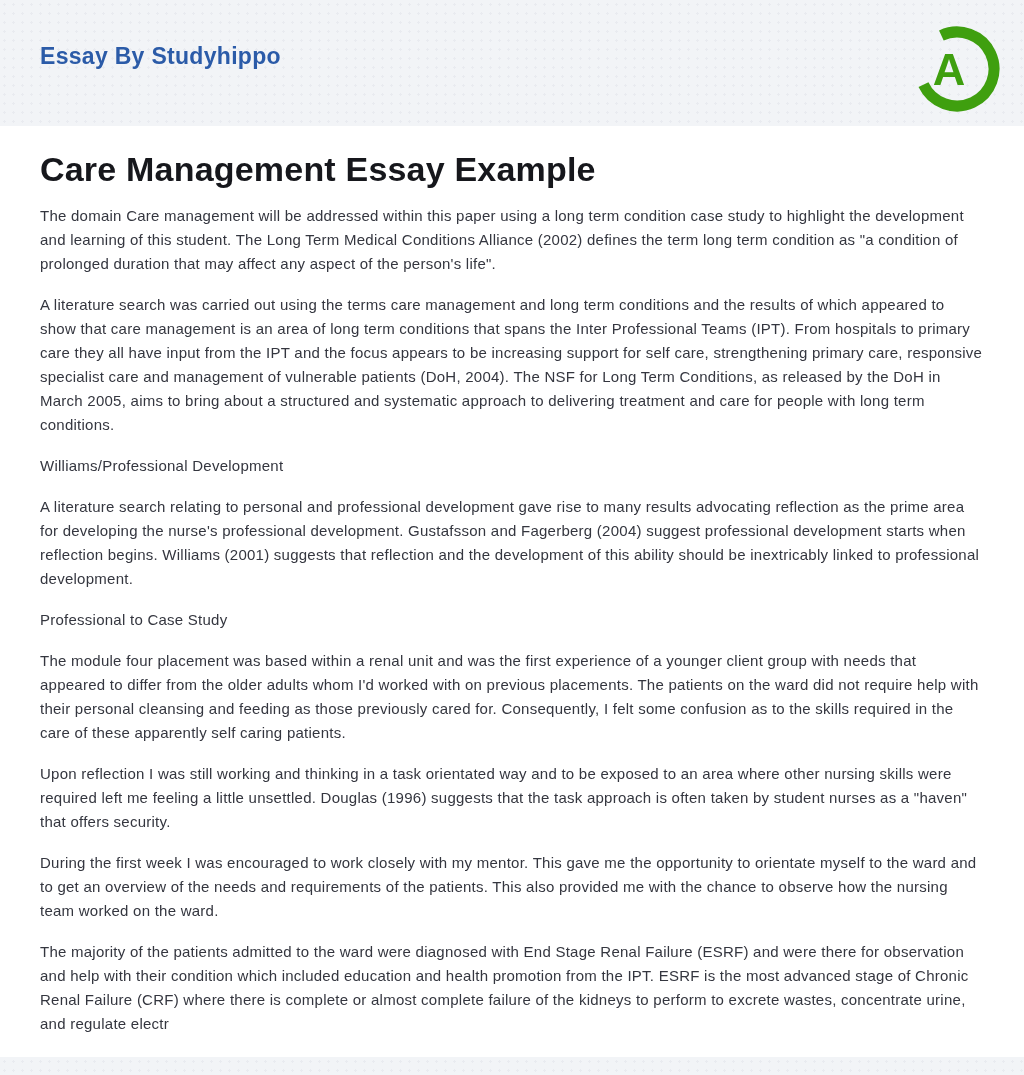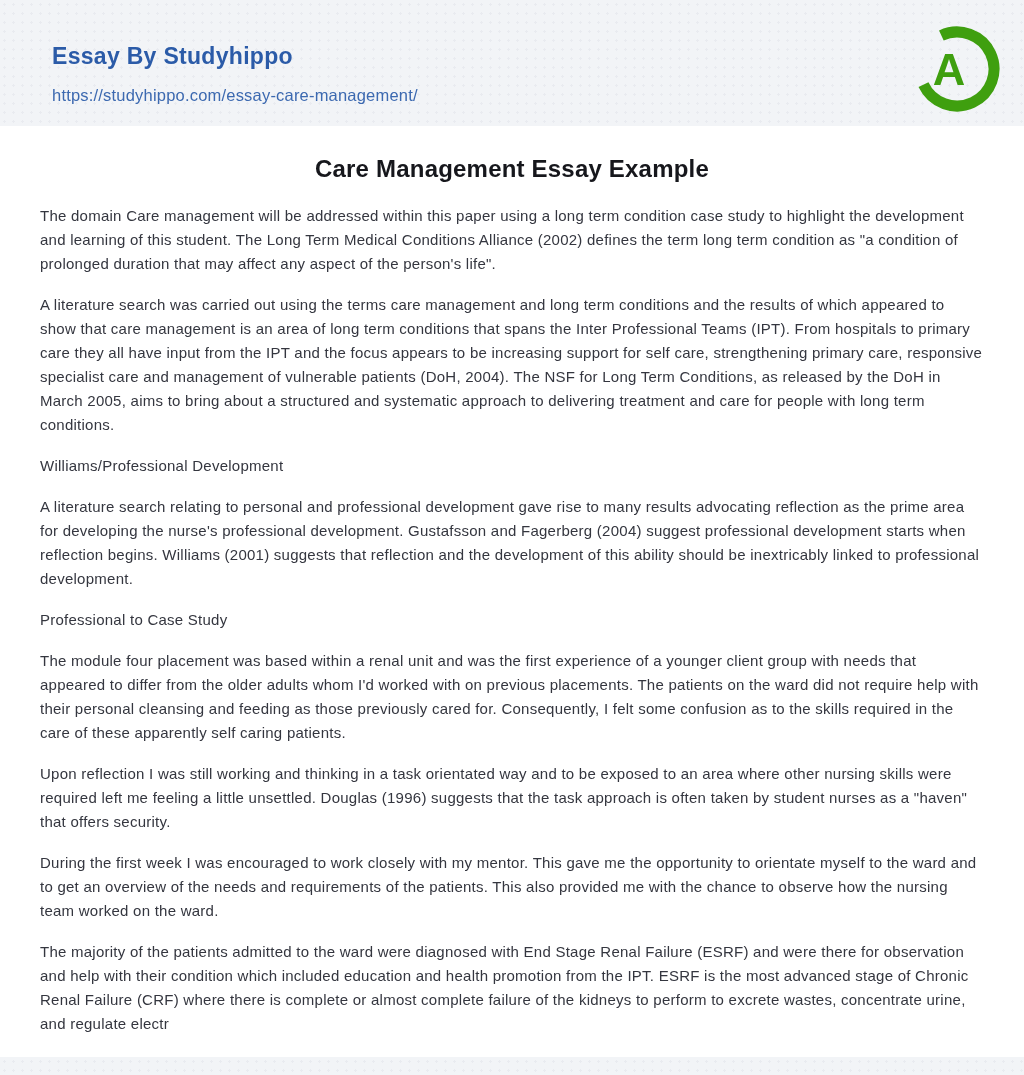--- a/index.html
+++ b/index.html
@@ -12,21 +12,21 @@
   .page { position: relative; width: 1024px; height: 1075px; background: #fff; }
 
   
   header.site-header {
     position: relative;
     height: 126px;
     background-color: var(--header-bg, #f2f4f7);
     background-image: radial-gradient(circle, var(--header-dot, #e8eaef) 1px, transparent 1.3px);
     background-size: 9px 9px;
     box-sizing: border-box;
-    padding: 43px 0 0 52px;
+    padding: 43px 0 0 40px;
   }
   .brand {
     color: var(--brand-blue, #2b5ba8);
     font-size: 23px;
     font-weight: 700;
     letter-spacing: 0.3px;
     line-height: 27px;
   }
   .source-url {
     display: inline-block;
@@ -43,26 +43,25 @@
     width: 86px; height: 86px;
   }
 
   
   main.essay {
     box-sizing: border-box;
     padding: 0 40px;
   }
   h1.essay-title {
     margin: 24px 0 10px 0;
-    font-size: 24px;
+    font-size: 34px;
     line-height: 38px;
     font-weight: 800;
     letter-spacing: 0.2px;
     color: var(--title-dark, #16171c);
-    text-align: center;
   }
   main.essay p {
     margin: 16px 0 17px 0;
     max-width: 946px;
     font-size: 15px;
     line-height: 24px;
     letter-spacing: 0.25px;
     color: var(--body-text, #34363f);
   }
 
@@ -76,23 +75,20 @@
     background-size: 9px 9px;
   }
 </style>
 </head>
 <body>
 
 <div class="page">
 
   <header class="site-header">
     <div class="brand">Essay By Studyhippo</div>
-    <div>
-      <a class="source-url" href="#">https://studyhippo.com/essay-care-management/</a>
-    </div>
     <div class="logo-wrap">
       <svg width="86" height="86" viewBox="0 0 86 86">
         <circle cx="43" cy="43" r="37" fill="none" stroke="#3f9f0f" stroke-width="11" stroke-dasharray="174 58.5" transform="rotate(245 43 43)"></circle>
         <text x="35" y="59" text-anchor="middle" font-family="Liberation Sans, sans-serif" font-size="45" font-weight="700" fill="#3f9f0f">A</text>
       </svg>
     </div>
   </header>
 
   <main class="essay">
     <h1 class="essay-title">Care Management Essay Example</h1>

